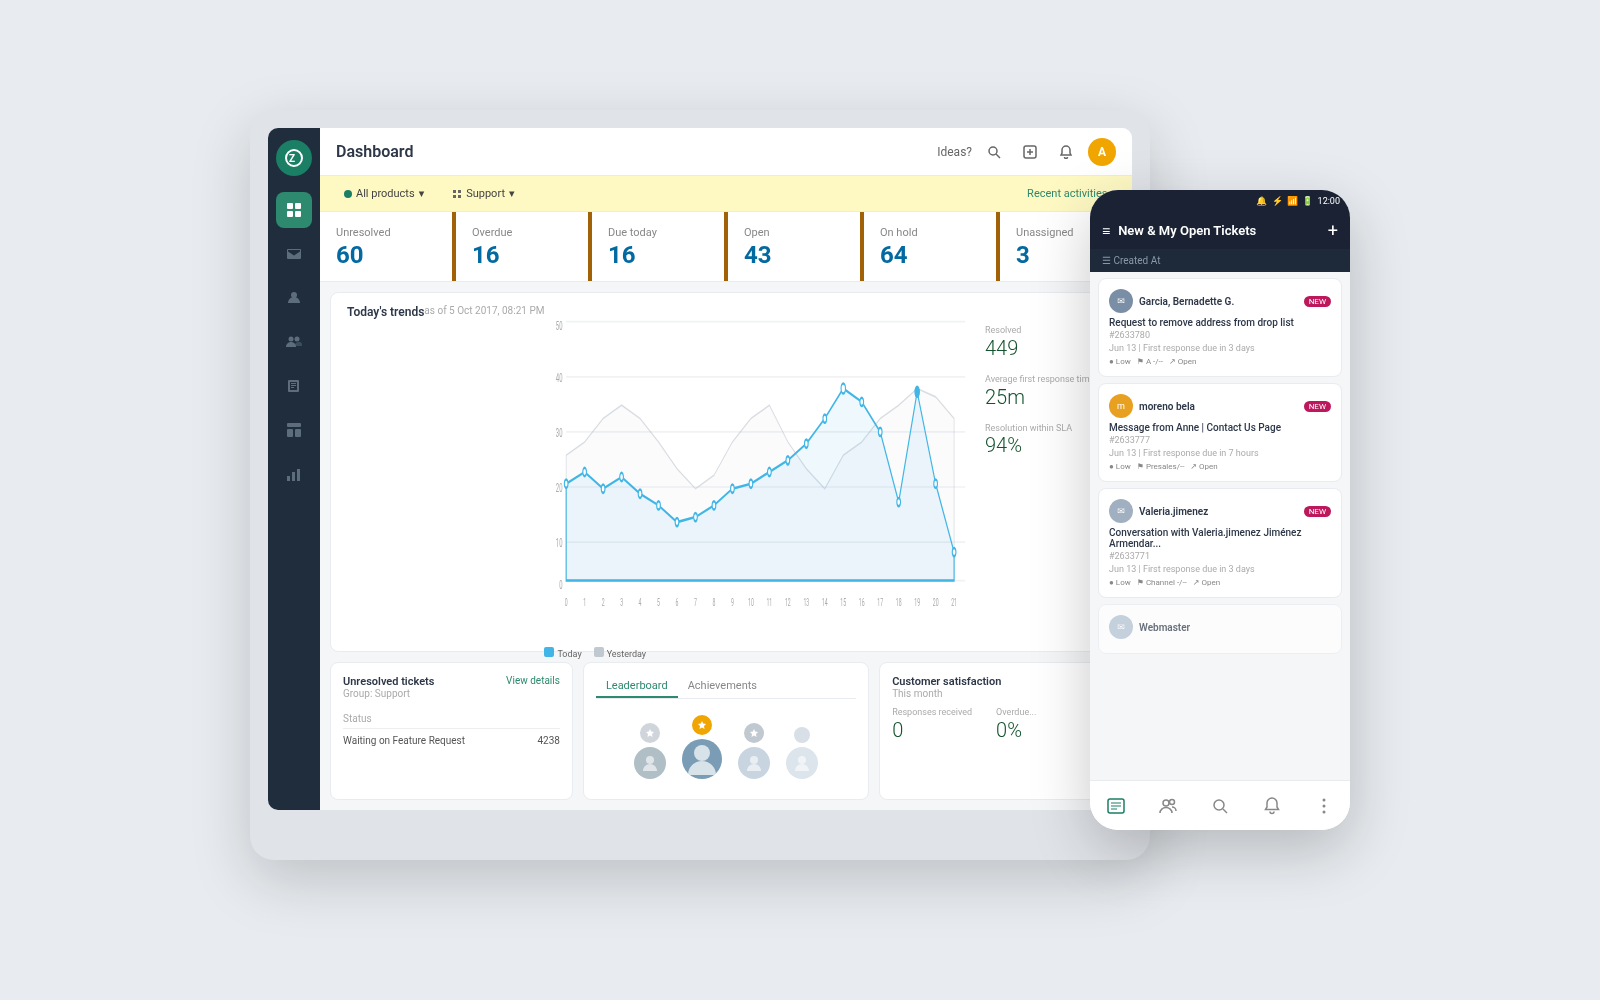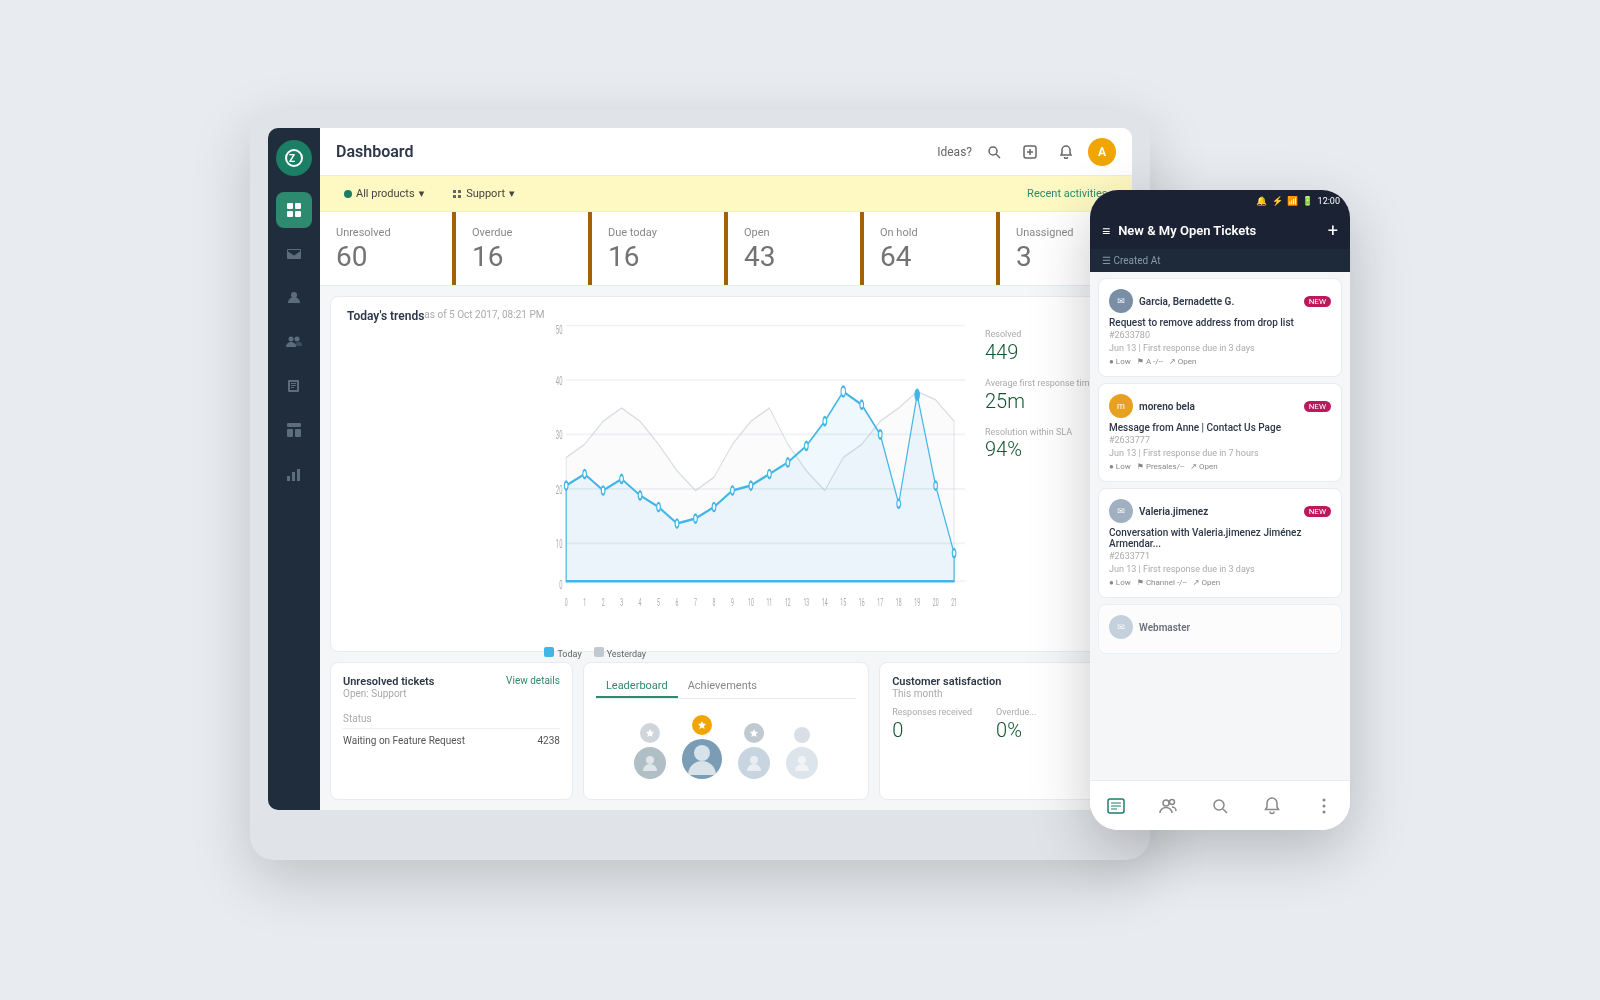--- a/index.html
+++ b/index.html
@@ -202,23 +202,23 @@
 
     .stat-card:last-child { border-right: none; }
 
     .stat-label {
       font-size: 11px;
       color: #888;
       margin-bottom: 4px;
     }
 
     .stat-value {
-      font-size: 28px;
-      font-weight: 400;
-      color: #737373;
+      font-size: 24px;
+      font-weight: 700;
+      color: #0369a1;
       line-height: 1;
     }
 
     
     .chart-area {
       background: white;
       margin: 10px;
       border-radius: 8px;
       padding: 12px 16px;
       border: 1px solid #e8ecf0;
@@ -821,21 +821,21 @@
             </div>
           </div>
         </div>
 
         <div class="bottom-panels">
 
           <div class="panel panel-left">
             <div class="panel-header">
               <div>
                 <div class="panel-title">Unresolved tickets</div>
-                <div class="panel-subtitle">Open: Support</div>
+                <div class="panel-subtitle">Group: Support</div>
               </div>
               <div class="panel-link">View details</div>
             </div>
             <div class="status-label">Status</div>
             <div class="status-row">
               <span>Waiting on Feature Request</span>
               <span>4238</span>
             </div>
           </div>
 

